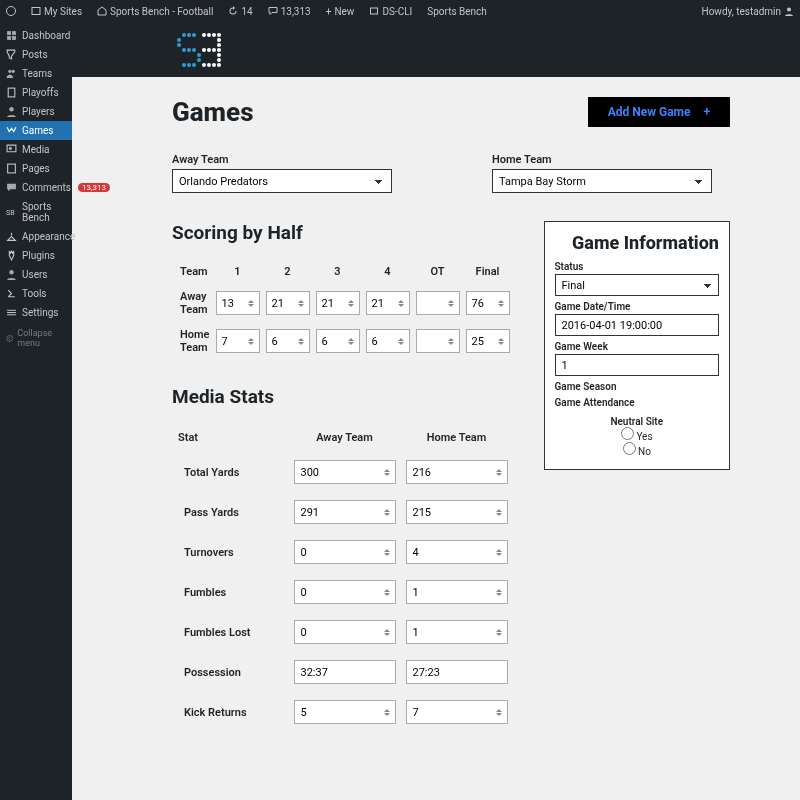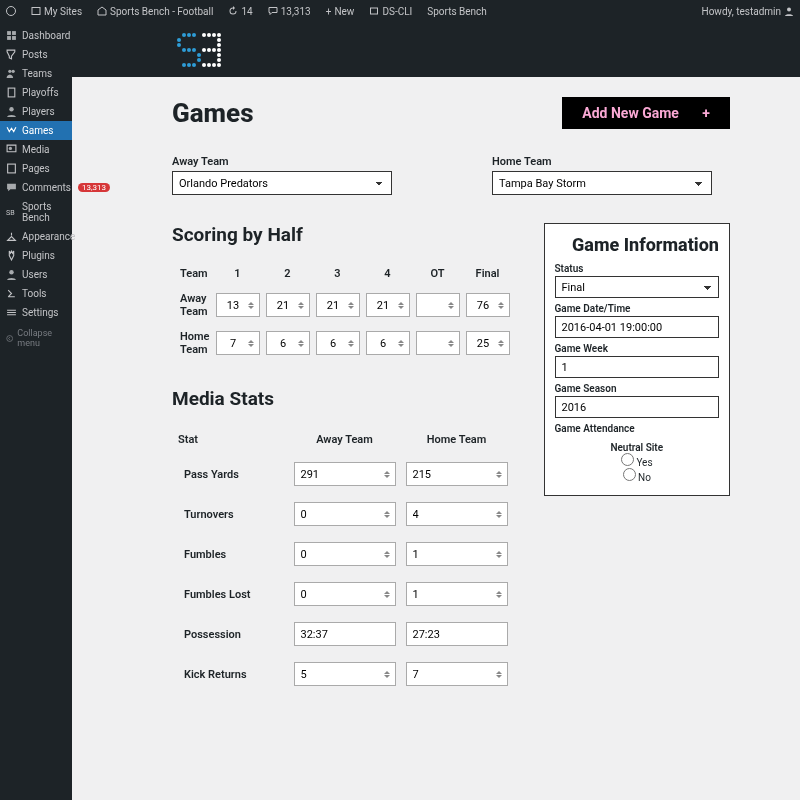--- a/index.html
+++ b/index.html
@@ -19,32 +19,32 @@
 .collapse svg { width:9px; height:9px; fill:#787c82; }
 .content { flex: 1; overflow-y: auto; }
 .brand-bar { background: #1d2327; height: 55px; display: flex; align-items: center; padding-left: 100px; }
 .logo { display: grid; grid-template-columns: repeat(11, 4px); grid-auto-rows: 4px; gap: 1px; }
 .logo span { width:4px; height:4px; border-radius:50%; background:transparent; }
 .logo .b { background:#2e9cd6; }
 .logo .w { background:#fff; }
 .page-body { padding: 20px 70px 60px 100px; }
 .page-head { display:flex; justify-content:space-between; align-items:center; margin-bottom:26px; }
 .page-title { font-size: 26px; font-weight: 800; }
-.add-btn { background:#000; color:#f9a8d4; border:none; padding:8px 20px; font-size:14px; font-weight:700; display:flex; align-items:center; gap:20px; cursor:pointer; }
+.add-btn { background:#000; color:#3b82f6; border:none; padding:8px 20px; font-size:12px; font-weight:700; display:flex; align-items:center; gap:10px; cursor:pointer; }
 .team-selectors { display:flex; gap:60px; margin-bottom:28px; }
 .team-sel-col { flex:1; max-width: 220px; }
 .team-sel-col label { display:block; font-size:11px; margin-bottom:3px; font-weight:600; }
 .select { width:100%; border:1px solid #333; background:#fff; padding:4px 6px; font-size:11px; height:24px; appearance:none; background-image: linear-gradient(45deg, transparent 50%, #333 50%), linear-gradient(135deg, #333 50%, transparent 50%); background-position: calc(100% - 12px) 10px, calc(100% - 8px) 10px; background-size: 4px 4px, 4px 4px; background-repeat:no-repeat; }
 .two-col { display:flex; gap:30px; align-items:flex-start; }
 .left-col { flex:1; }
 .section-title { font-size:19px; font-weight:700; margin-bottom:14px; }
 .score-table { width:100%; }
 .score-table th, .score-table td { text-align:center; font-size:11px; padding:5px 2px; font-weight:600; }
 .score-table th:first-child, .score-table td:first-child { text-align:left; padding-left:6px; width:70px; }
-.num-input { width:44px; height:24px; border:1px solid #aaa; text-align:center; padding:0 14px 0 5px; font-size:11px; background:#fff; position:relative; }
+.num-input { width:44px; height:24px; border:1px solid #aaa; text-align:left; padding:0 14px 0 5px; font-size:11px; background:#fff; position:relative; }
 .num-wrap { position:relative; display:inline-block; }
 .spin { position:absolute; right:2px; top:2px; width:10px; height:20px; display:flex; flex-direction:column; justify-content:center; gap:1px; pointer-events:none; }
 .spin::before, .spin::after { content:''; width:0; height:0; border-left:3px solid transparent; border-right:3px solid transparent; }
 .spin::before { border-bottom:3px solid #888; }
 .spin::after { border-top:3px solid #888; }
 .stats-table { width:100%; margin-top: 6px; }
 .stats-table th, .stats-table td { text-align:left; font-size:11px; padding:7px 4px; font-weight:600; }
 .stats-table th:nth-child(2), .stats-table th:nth-child(3) { text-align:center; width:110px; }
 .stats-table td:nth-child(2), .stats-table td:nth-child(3) { width:110px; }
 .stats-table td:first-child { padding-left:10px; }
@@ -372,20 +372,25 @@
           <table class="stats-table">
             <thead>
                 <tr id="stats-head">
                   <th>Stat</th>
                   <th>Away Team</th>
                   <th>Home Team</th>
                 </tr>
               </thead>
             <tbody id="stats-body">
                 <tr>
+                  <td>Total Yards</td>
+                  <td><span class="num-wrap"><input class="stat-input" value="300" style=""><span class="spin"></span></span></td>
+                  <td><span class="num-wrap"><input class="stat-input" value="216" style=""><span class="spin"></span></span></td>
+                </tr>
+                <tr>
                   <td>Pass Yards</td>
                   <td><span class="num-wrap"><input class="stat-input" value="291" style=""><span class="spin"></span></span></td>
                   <td><span class="num-wrap"><input class="stat-input" value="215" style=""><span class="spin"></span></span></td>
                 </tr>
                 <tr>
                   <td>Turnovers</td>
                   <td><span class="num-wrap"><input class="stat-input" value="0" style=""><span class="spin"></span></span></td>
                   <td><span class="num-wrap"><input class="stat-input" value="4" style=""><span class="spin"></span></span></td>
                 </tr>
                 <tr>
@@ -414,21 +419,20 @@
 
         <div class="info-box">
           <div class="info-title">Game Information</div>
           <label class="info-label">Status</label>
           <select class="info-select"><option>Final</option></select>
           <label class="info-label">Game Date/Time</label>
           <input class="info-input" value="2016-04-01 19:00:00" style="">
           <label class="info-label">Game Week</label>
           <input class="info-input" value="1" style="">
           <label class="info-label">Game Season</label>
-          <input class="info-input" value="2016" style="">
           <label class="info-label">Game Attendance</label>
           <div class="neutral">
             <div>Neutral Site</div>
             <div class="opts">
               <label><input type="radio" name="ns" style=""> <span>Yes</span></label><br>
               <label><input type="radio" name="ns" style=""> <span>No</span></label>
             </div>
           </div>
         </div>
       </div>

